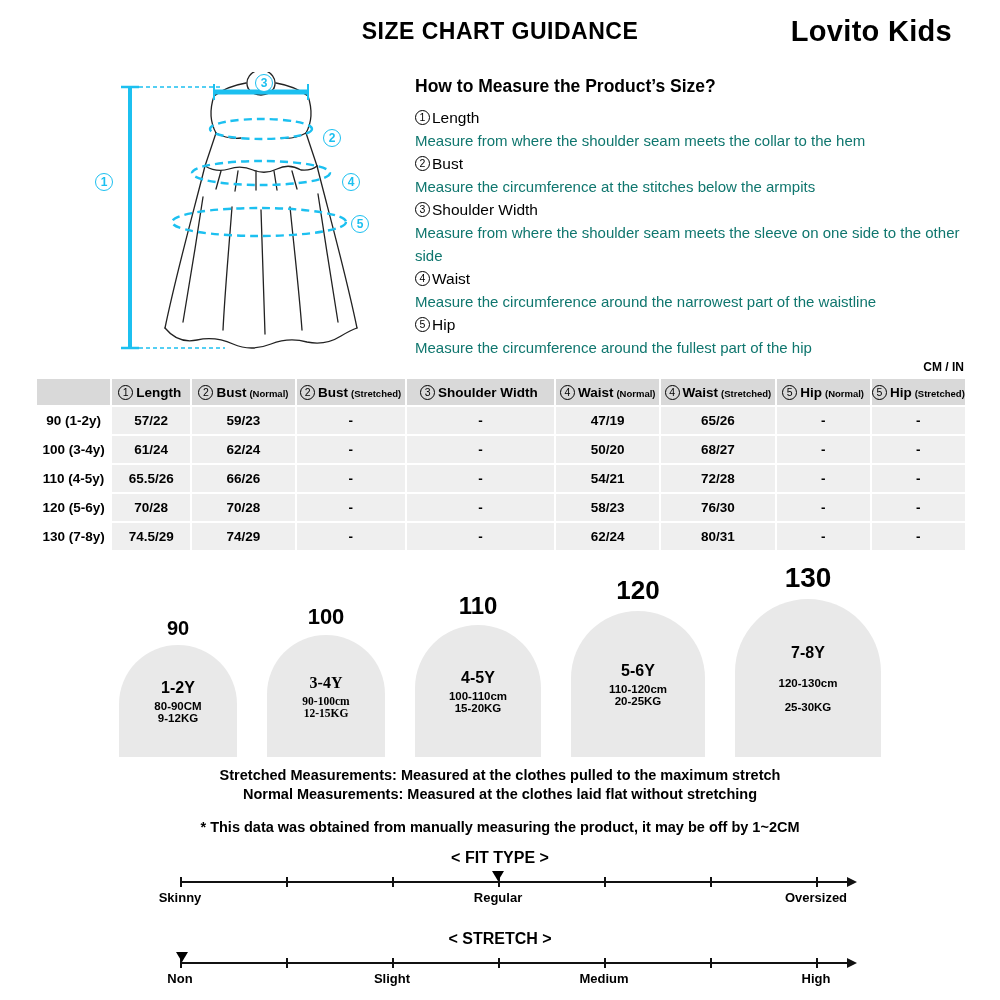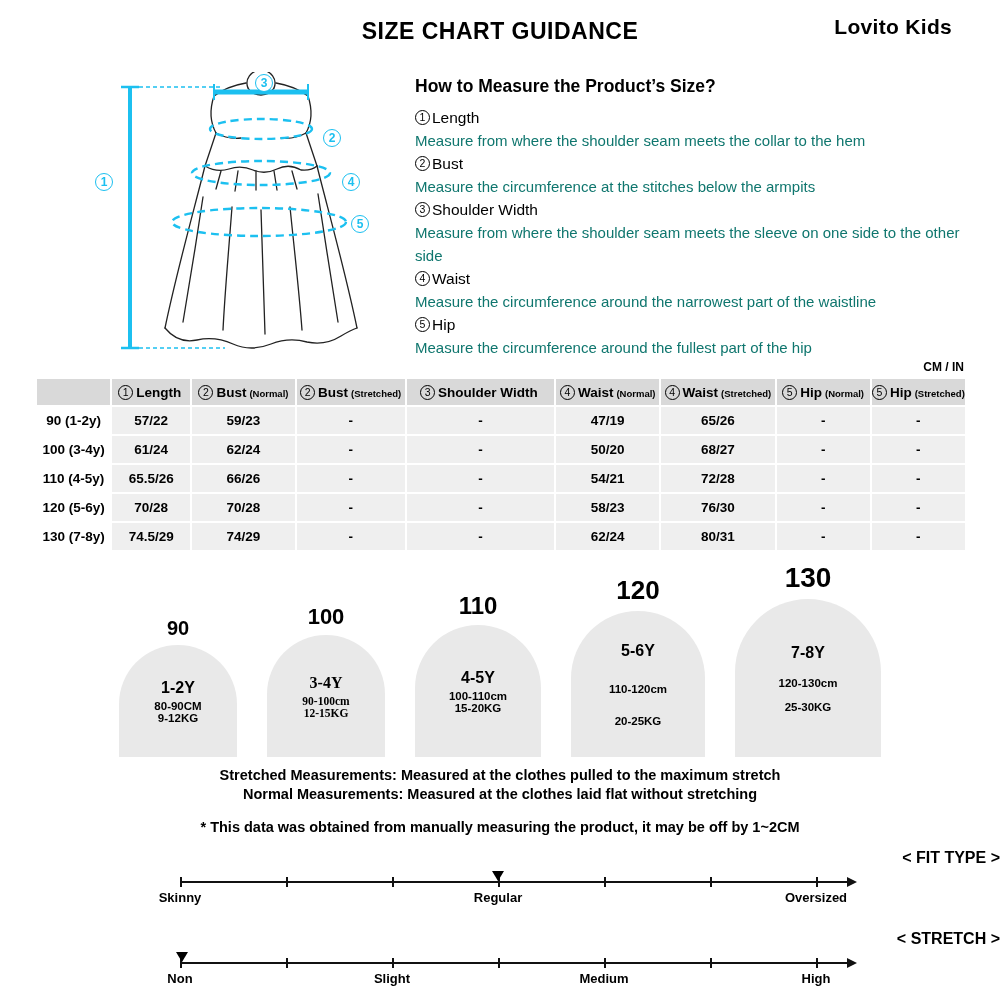--- a/index.html
+++ b/index.html
@@ -3,21 +3,21 @@
 <meta charset="utf-8">
 <style>
   * { margin:0; padding:0; box-sizing:border-box; }
   body { background:#fff; font-family:"Liberation Sans", sans-serif; color:#000; }
   .canvas { position:relative; width:1000px; height:1000px; background:#fff; overflow:hidden; margin:0 auto; }
 
   
   .top-area { position:relative; height:358px; }
   .page-title { position:absolute; top:18px; left:50%; transform:translateX(-50%);
                 font-size:23px; font-weight:bold; letter-spacing:0.5px; }
-  .brand { position:absolute; top:15px; right:48px; font-size:21px; font-weight:bold; letter-spacing:0.3px; }
+  .brand { position:absolute; top:15px; right:48px; font-size:29px; font-weight:bold; letter-spacing:0.3px; }
 
   .illustration { position:absolute; left:75px; top:72px; width:330px; height:300px; }
   .callout { position:absolute; }
   .cnum { display:inline-flex; align-items:center; justify-content:center; flex:none;
           border-radius:50%; }
   .cnum.dark { width:15px; height:15px; border:1px solid #000; color:#000; font-size:10.5px; font-weight:normal; }
   .cnum.cyan { width:18px; height:18px; border:1.6px solid #1cc0f0; color:#1cc0f0;
                background:#fff; font-size:12px; font-weight:bold; }
   .c1 { left:20px;  top:100px; }
   .c2 { left:248px; top:56px; }
@@ -46,32 +46,32 @@
   .fig-num { font-weight:bold; margin-bottom:5px; }
   .arch { background:#e9e9e9; display:flex; flex-direction:column; align-items:center; justify-content:center; }
   .figure:nth-child(1) .fig-num { font-size:20px; }
   .figure:nth-child(2) .fig-num { font-size:22px; }
   .figure:nth-child(3) .fig-num { font-size:24px; }
   .figure:nth-child(4) .fig-num { font-size:26px; }
   .figure:nth-child(5) .fig-num { font-size:28px; }
   .figure:nth-child(1) .arch { width:118px; height:112px; border-radius:59px 59px 0 0; }
   .figure:nth-child(2) .arch { width:118px; height:122px; border-radius:59px 59px 0 0;font-family:Liberation Serif, serif; }
   .figure:nth-child(3) .arch { width:126px; height:132px; border-radius:63px 63px 0 0; }
-  .figure:nth-child(4) .arch { width:134px; height:146px; border-radius:67px 67px 0 0;gap:20px; }
+  .figure:nth-child(4) .arch { width:134px; height:146px; border-radius:67px 67px 0 0; }
   .figure:nth-child(5) .arch { width:146px; height:158px; border-radius:73px 73px 0 0;gap:12px; }
   .fig-age { font-size:16px; font-weight:bold; margin-bottom:3px; }
   .fig-h, .fig-wt { font-size:11.5px; font-weight:bold; }
 
   
   .notes { text-align:center; margin-top:9px; }
   .note-line { font-size:14.5px; font-weight:bold; line-height:1.3; }
   .disclaimer { font-size:14.5px; font-weight:bold; margin-top:15px; }
 
   
-  .scale-title { text-align:right; font-size:16px; font-weight:bold; }
+  .scale-title { text-align:center; font-size:16px; font-weight:bold; }
   .scale.fit .scale-title { margin-top:14px; }
   .scale.stretch .scale-title { margin-top:22px; }
   .scale-line { position:relative; width:668px; height:2px; background:#111; margin:14px 0 0 180px; }
   .tick { position:absolute; top:-4px; width:2px; height:10px; background:#111; }
   .t0{left:0;} .t1{left:106px;} .t2{left:212px;} .t3{left:318px;} .t4{left:424px;} .t5{left:530px;} .t6{left:636px;}
   .arrow { position:absolute; right:-9px; top:50%; transform:translateY(-50%);
            width:0; height:0; border-left:10px solid #111; border-top:5px solid transparent; border-bottom:5px solid transparent; }
   .marker { position:absolute; bottom:2px; width:0; height:0;
             border-left:6px solid transparent; border-right:6px solid transparent; border-top:10px solid #000; }
   .marker-left { left:-4px; }

